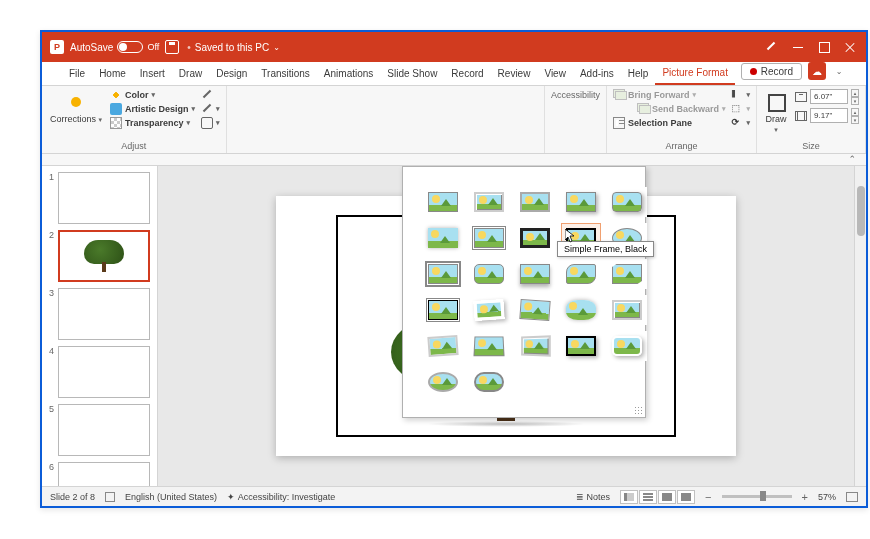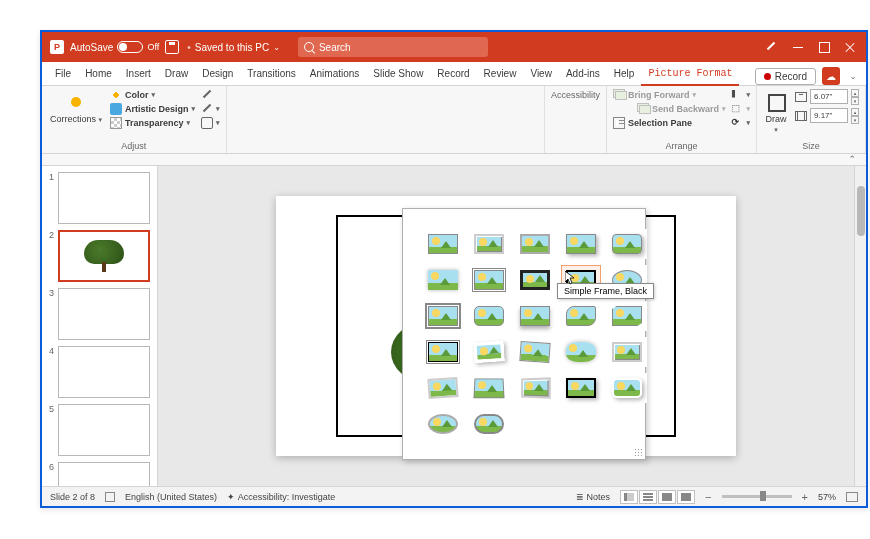--- a/index.html
+++ b/index.html
@@ -27,23 +27,23 @@
 .pen-icon { width: 14px; height: 14px; position: relative; }
 .pen-icon::before { content: ""; position: absolute; width: 2px; height: 10px; background: #fff; transform: rotate(45deg); left: 6px; top: 1px; }
 .win-btn { width: 12px; height: 12px; position: relative; }
 .win-min::before { content: ""; position: absolute; width: 10px; height: 1px; background: #fff; top: 6px; left: 1px; }
 .win-max::before { content: ""; position: absolute; width: 9px; height: 9px; border: 1px solid #fff; top: 1px; left: 1px; }
 .win-close::before, .win-close::after { content: ""; position: absolute; width: 12px; height: 1px; background: #fff; top: 6px; left: 0; }
 .win-close::before { transform: rotate(45deg); }
 .win-close::after { transform: rotate(-45deg); }
 
 
-.ribbon-tabs { height: 24px; background: #fff; border-bottom: 1px solid #d4d4d4; display: flex; align-items: flex-end; font-size: 10px; color: #3b3b3b; padding: 0 6px; }
+.ribbon-tabs { height: 24px; background: #fff; border-bottom: 1px solid #d4d4d4; display: flex; align-items: flex-start; font-size: 10px; color: #3b3b3b; padding: 0 20px; }
 .ribbon-tab { padding: 0 7px; height: 100%; display: flex; align-items: center; cursor: default; }
-.ribbon-tab.active { color: #d13b1f; border-bottom: 2px solid #d13b1f; margin-bottom: -1px; font-family: Liberation Mono, monospace; }
+.ribbon-tab.active { color: #d13b1f; border-bottom: 2px solid #d13b1f; margin-bottom: -1px; }
 .tabs-right { margin-left: auto; display: flex; align-items: center; gap: 6px; }
 .record-btn { border: 1px solid #b0b0b0; border-radius: 3px; padding: 2px 8px; display: flex; align-items: center; gap: 4px; font-size: 10px; }
 .record-btn .dot { width: 7px; height: 7px; border-radius: 50%; background: #c00; }
 .share-btn { width: 18px; height: 18px; background: #d13b1f; border-radius: 3px; display: flex; align-items: center; justify-content: center; color: #fff; font-size: 10px; }
 .chev-sm { width: 14px; height: 14px; display: flex; align-items: center; justify-content: center; color: #666; font-size: 8px; }
 
 
 .ribbon { height: 68px; background: #f7f7f7; border-bottom: 1px solid #d4d4d4; display: flex; font-size: 9px; color: #3b3b3b; }
 .group { border-right: 1px solid #e0e0e0; padding: 3px 6px 2px; display: flex; flex-direction: column; justify-content: space-between; }
 .group-label { text-align: center; color: #666; font-size: 9px; padding-top: 1px; }
@@ -104,21 +104,21 @@
 .tree-big .crown { width: 200px; height: 130px; background: radial-gradient(ellipse at 45% 40%, #5a9a3a, #2d5016 70%); border-radius: 90px 100px 70px 80px / 70px 80px 60px 60px; position: relative; }
 .tree-big .crown::before, .tree-big .crown::after { content: ""; position: absolute; border-radius: 50%; background: radial-gradient(circle, #4a8a2a, #2d5016); }
 .tree-big .crown::before { width: 70px; height: 60px; left: -15px; bottom: 5px; }
 .tree-big .crown::after { width: 80px; height: 65px; right: -20px; bottom: 8px; }
 .tree-big .trunk { width: 18px; height: 40px; background: linear-gradient(#6a4a2a,#4a3018); margin: -6px auto 0; }
 .tree-big .shadow { width: 160px; height: 6px; background: radial-gradient(ellipse, rgba(0,0,0,.25), transparent 70%); margin: 0 auto; }
 .vscroll { width: 12px; background: #f0f0f0; border-left: 1px solid #d4d4d4; position: relative; }
 .vscroll-thumb { position: absolute; top: 20px; width: 8px; left: 2px; height: 50px; background: #b8b8b8; border-radius: 4px; }
 
 
-.gallery { position: absolute; top: 0; left: 244px; width: 244px; background: #fff; border: 1px solid #b0b0b0; box-shadow: 2px 2px 6px rgba(0,0,0,.2); z-index: 10; padding: 20px; margin-top: 42px; }
+.gallery { position: absolute; top: 0; left: 244px; width: 244px; background: #fff; border: 1px solid #b0b0b0; box-shadow: 2px 2px 6px rgba(0,0,0,.2); z-index: 10; padding: 20px; }
 .gallery-grid { display: grid; grid-template-columns: repeat(5, 1fr); gap: 6px; }
 .style-thumb { width: 40px; height: 30px; background: #fff; display: flex; align-items: center; justify-content: center; position: relative; border: 1px solid transparent; }
 .style-thumb.hover { border: 1px solid #f0a070; background: #fdf0e8; }
 .mini-pic { width: 30px; height: 20px; background: linear-gradient(to top, #7db84a 35%, #a8e0f0 35%); border: 1px solid #888; position: relative; }
 .mini-pic::after { content: ""; position: absolute; width: 8px; height: 8px; border-radius: 50%; background: #f8d860; top: 2px; left: 3px; }
 .mini-pic::before { content: ""; position: absolute; width: 0; height: 0; border-left: 5px solid transparent; border-right: 5px solid transparent; border-bottom: 7px solid #5a9a3a; bottom: 5px; left: 12px; }
 .st-dbl .mini-pic { box-shadow: 0 0 0 1px #fff, 0 0 0 2px #888; }
 .st-thick .mini-pic { border: 3px solid #222; }
 .st-oval .mini-pic { border-radius: 50%; overflow: hidden; }
 .st-bevel .mini-pic { border: 2px solid #ccc; box-shadow: inset 1px 1px 0 #fff, inset -1px -1px 0 #888; }
@@ -159,24 +159,20 @@
         <span>AutoSave</span>
         <span class="toggle"></span>
         <span class="toggle-label">Off</span>
       </div>
       <div class="qat-save"></div>
     </div>
     <div class="tb-title">
       <span class="sep">•</span>
       <span>Saved to this PC</span>
       <span class="saved-drop">⌄</span>
-    </div>
-    <div class="searchbox">
-      <span class="mag"></span>
-      <span style="color:#fff;">Search</span>
     </div>
     <div class="tb-right">
       <div class="pen-icon"></div>
       <div class="win-btn win-min"></div>
       <div class="win-btn win-max"></div>
       <div class="win-btn win-close"></div>
     </div>
   </div>
 
   <div class="ribbon-tabs">

